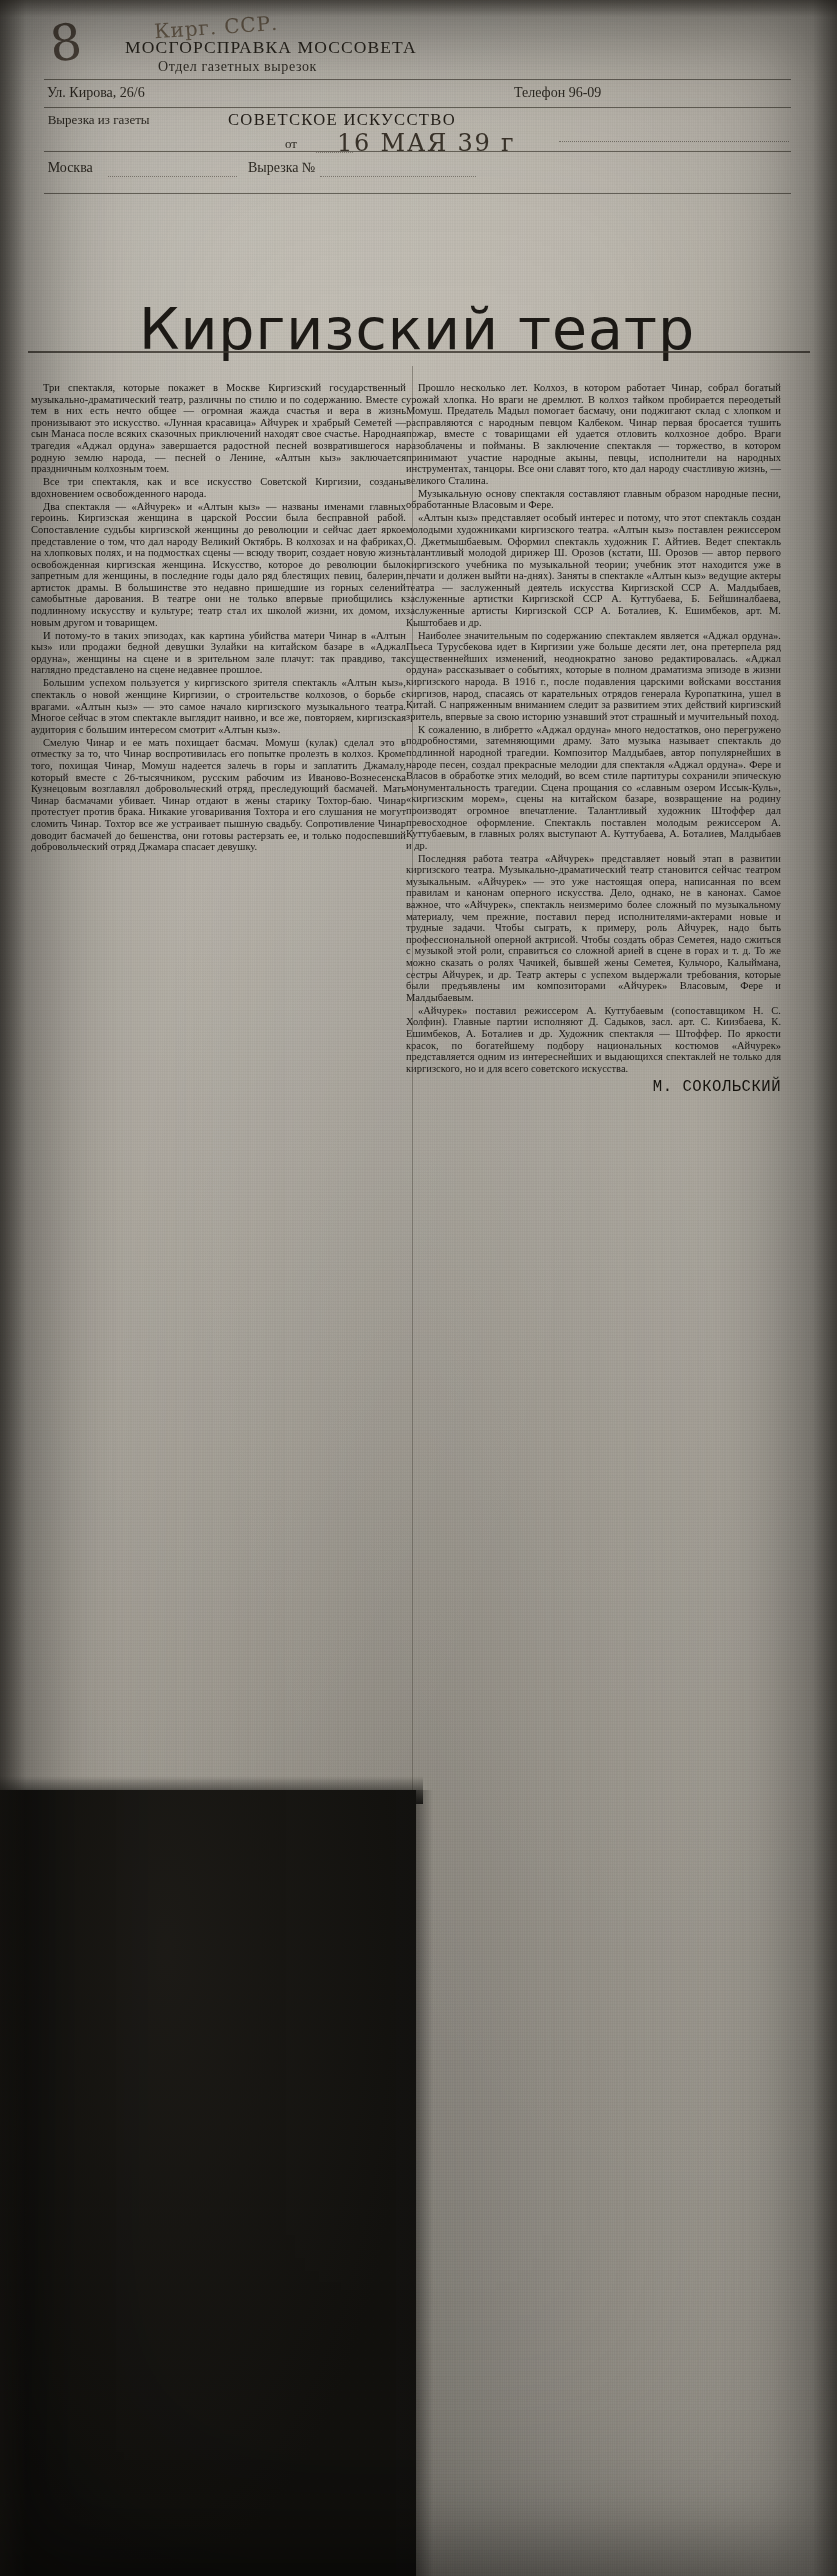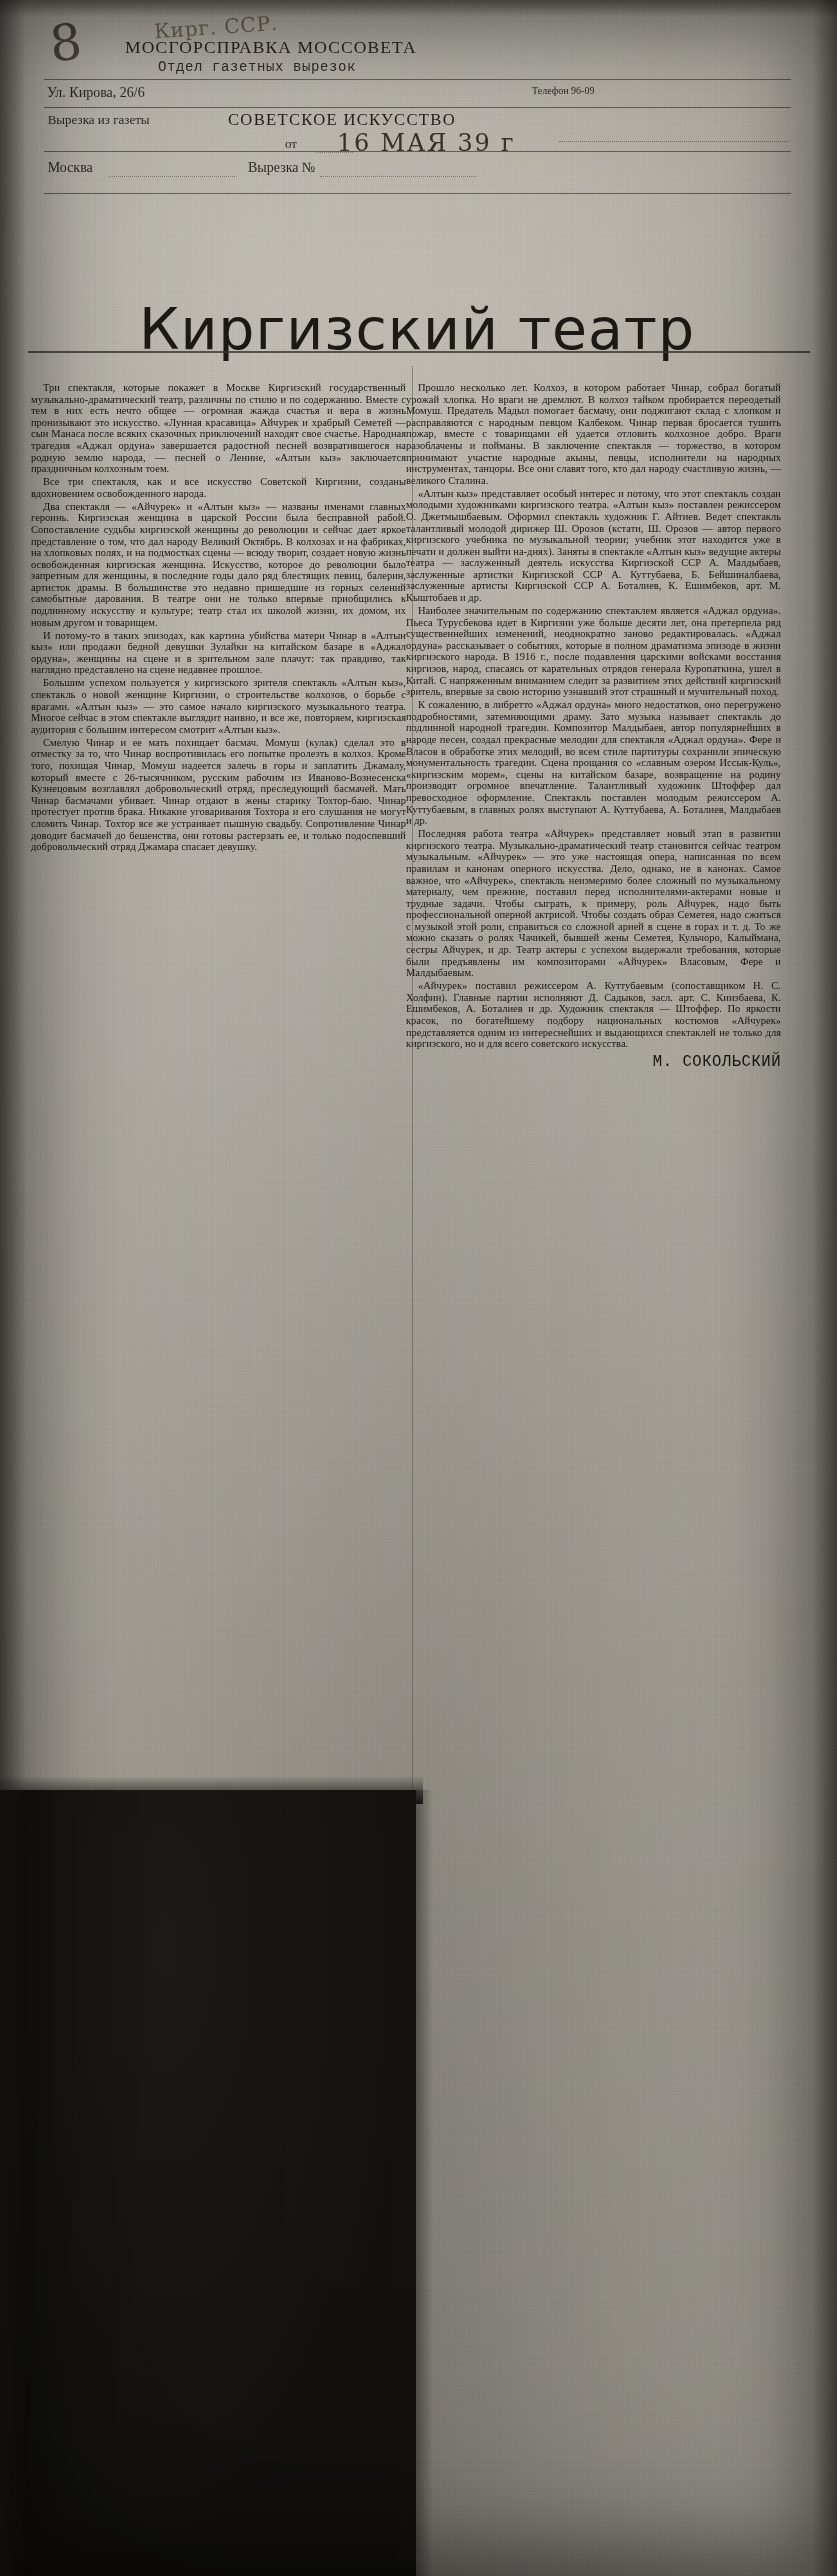--- a/index.html
+++ b/index.html
@@ -50,33 +50,33 @@
     transform:rotate(-6deg);
     opacity:.9;
   }
   .org{
     position:absolute;left:81px;top:14.7px;
     font-size:17.5px;letter-spacing:1.1px;color:#2c2821;
     font-family:"Liberation Serif", serif;
   }
   .dept{
     position:absolute;left:114px;top:37px;
-    font-size:14px;letter-spacing:0.6px;color:#332f28;font-family:Liberation Mono, monospace;
+    font-size:14px;letter-spacing:0.6px;color:#332f28;
   }
   .rule{
     position:absolute;left:0;height:0.9px;background:#4a453c;opacity:.75;
   }
   .rule.r1{top:57px;width:747px;}
   .rule.r2{top:85px;width:747px;}
   .rule.r3{top:129px;width:747px;}
   .addr{
     position:absolute;left:3px;top:63px;font-size:14px;color:#2f2b24;
   }
   .phone{
-    position:absolute;left:488px;top:63px;font-size:10px;color:#2f2b24;
+    position:absolute;left:470px;top:63px;font-size:14px;color:#2f2b24;
   }
   .clipfrom{
     position:absolute;left:3.7px;top:90px;font-size:13px;color:#2f2b24;
   }
   .paper-name{
     position:absolute;left:184px;top:88px;font-size:16.6px;letter-spacing:1.3px;color:#241f19;
   }
   .ot{
     position:absolute;left:241px;top:114px;font-size:13px;color:#2f2b24;
   }
@@ -212,20 +212,21 @@
     <div class="col">
       <p>Три спектакля, которые покажет в Москве Киргизский государственный музыкально-драматический театр, различны по стилю и по содержанию. Вместе с тем в них есть нечто общее — огромная жажда счастья и вера в жизнь пронизывают это искусство. «Лунная красавица» Айчурек и храбрый Семетей — сын Манаса после всяких сказочных приключений находят свое счастье. Народная трагедия «Аджал ордуна» завершается радостной песней возвратившегося на родную землю народа, — песней о Ленине, «Алтын кыз» заключается праздничным колхозным тоем.</p>
       <p>Все три спектакля, как и все искусство Советской Киргизии, созданы вдохновением освобожденного народа.</p>
       <p>Два спектакля — «Айчурек» и «Алтын кыз» — названы именами главных героинь. Киргизская женщина в царской России была бесправной рабой. Сопоставление судьбы киргизской женщины до революции и сейчас дает яркое представление о том, что дал народу Великий Октябрь. В колхозах и на фабриках, на хлопковых полях, и на подмостках сцены — всюду творит, создает новую жизнь освобожденная киргизская женщина. Искусство, которое до революции было запретным для женщины, в последние годы дало ряд блестящих певиц, балерин, артисток драмы. В большинстве это недавно пришедшие из горных селений самобытные дарования. В театре они не только впервые приобщились к подлинному искусству и культуре; театр стал их школой жизни, их домом, их новым другом и товарищем.</p>
       <p>И потому-то в таких эпизодах, как картина убийства матери Чинар в «Алтын кыз» или продажи бедной девушки Зулайки на китайском базаре в «Аджал ордуна», женщины на сцене и в зрительном зале плачут: так правдиво, так наглядно представлено на сцене недавнее прошлое.</p>
       <p>Большим успехом пользуется у киргизского зрителя спектакль «Алтын кыз», спектакль о новой женщине Киргизии, о строительстве колхозов, о борьбе с врагами. «Алтын кыз» — это самое начало киргизского музыкального театра. Многое сейчас в этом спектакле выглядит наивно, и все же, повторяем, киргизская аудитория с большим интересом смотрит «Алтын кыз».</p>
       <p>Смелую Чинар и ее мать похищает басмач. Момуш (кулак) сделал это в отместку за то, что Чинар воспротивилась его попытке пролезть в колхоз. Кроме того, похищая Чинар, Момуш надеется залечь в горы и заплатить Джамалу, который вместе с 26-тысячником, русским рабочим из Иваново-Вознесенска Кузнецовым возглавлял добровольческий отряд, преследующий басмачей. Мать Чинар басмачами убивает. Чинар отдают в жены старику Тохтор-баю. Чинар протестует против брака. Никакие уговаривания Тохтора и его слушания не могут сломить Чинар. Тохтор все же устраивает пышную свадьбу. Сопротивление Чинар доводит басмачей до бешенства, они готовы растерзать ее, и только подоспевший добровольческий отряд Джамара спасает девушку.</p>
     </div>
     <div class="col">
       <p>Прошло несколько лет. Колхоз, в котором работает Чинар, собрал богатый урожай хлопка. Но враги не дремлют. В колхоз тайком пробирается переодетый Момуш. Предатель Мадыл помогает басмачу, они поджигают склад с хлопком и расправляются с народным певцом Калбеком. Чинар первая бросается тушить пожар, вместе с товарищами ей удается отловить колхозное добро. Враги разоблачены и пойманы. В заключение спектакля — торжество, в котором принимают участие народные акыны, певцы, исполнители на народных инструментах, танцоры. Все они славят того, кто дал народу счастливую жизнь, — великого Сталина.</p>
+      <p>Музыкальную основу спектакля составляют главным образом народные песни, обработанные Власовым и Фере.</p>
       <p>«Алтын кыз» представляет особый интерес и потому, что этот спектакль создан молодыми художниками киргизского театра. «Алтын кыз» поставлен режиссером О. Джетмышбаевым. Оформил спектакль художник Г. Айтиев. Ведет спектакль талантливый молодой дирижер Ш. Орозов (кстати, Ш. Орозов — автор первого киргизского учебника по музыкальной теории; учебник этот находится уже в печати и должен выйти на-днях). Заняты в спектакле «Алтын кыз» ведущие актеры театра — заслуженный деятель искусства Киргизской ССР А. Малдыбаев, заслуженные артистки Киргизской ССР А. Куттубаева, Б. Бейшиналбаева, заслуженные артисты Киргизской ССР А. Боталиев, К. Ешимбеков, арт. М. Кыштобаев и др.</p>
       <p>Наиболее значительным по содержанию спектаклем является «Аджал ордуна». Пьеса Турусбекова идет в Киргизии уже больше десяти лет, она претерпела ряд существеннейших изменений, неоднократно заново редактировалась. «Аджал ордуна» рассказывает о событиях, которые в полном драматизма эпизоде в жизни киргизского народа. В 1916 г., после подавления царскими войсками восстания киргизов, народ, спасаясь от карательных отрядов генерала Куропаткина, ушел в Китай. С напряженным вниманием следит за развитием этих действий киргизский зритель, впервые за свою историю узнавший этот страшный и мучительный поход.</p>
       <p>К сожалению, в либретто «Аджал ордуна» много недостатков, оно перегружено подробностями, затемняющими драму. Зато музыка называет спектакль до подлинной народной трагедии. Композитор Малдыбаев, автор популярнейших в народе песен, создал прекрасные мелодии для спектакля «Аджал ордуна». Фере и Власов в обработке этих мелодий, во всем стиле партитуры сохранили эпическую монументальность трагедии. Сцена прощания со «славным озером Иссык-Куль», «киргизским морем», сцены на китайском базаре, возвращение на родину производят огромное впечатление. Талантливый художник Штоффер дал превосходное оформление. Спектакль поставлен молодым режиссером А. Куттубаевым, в главных ролях выступают А. Куттубаева, А. Боталиев, Малдыбаев и др.</p>
       <p>Последняя работа театра «Айчурек» представляет новый этап в развитии киргизского театра. Музыкально-драматический театр становится сейчас театром музыкальным. «Айчурек» — это уже настоящая опера, написанная по всем правилам и канонам оперного искусства. Дело, однако, не в канонах. Самое важное, что «Айчурек», спектакль неизмеримо более сложный по музыкальному материалу, чем прежние, поставил перед исполнителями-актерами новые и трудные задачи. Чтобы сыграть, к примеру, роль Айчурек, надо быть профессиональной оперной актрисой. Чтобы создать образ Семетея, надо сжиться с музыкой этой роли, справиться со сложной арией в сцене в горах и т. д. То же можно сказать о ролях Чачикей, бывшей жены Семетея, Кульчоро, Калыймана, сестры Айчурек, и др. Театр актеры с успехом выдержали требования, которые были предъявлены им композиторами «Айчурек» Власовым, Фере и Малдыбаевым.</p>
       <p>«Айчурек» поставил режиссером А. Куттубаевым (сопоставщиком Н. С. Холфин). Главные партии исполняют Д. Садыков, засл. арт. С. Киизбаева, К. Ешимбеков, А. Боталиев и др. Художник спектакля — Штоффер. По яркости красок, по богатейшему подбору национальных костюмов «Айчурек» представляется одним из интереснейших и выдающихся спектаклей не только для киргизского, но и для всего советского искусства.</p>
       <div class="sign">М. СОКОЛЬСКИЙ</div>
     </div>
   </div>
   <div class="divider"></div>
 

